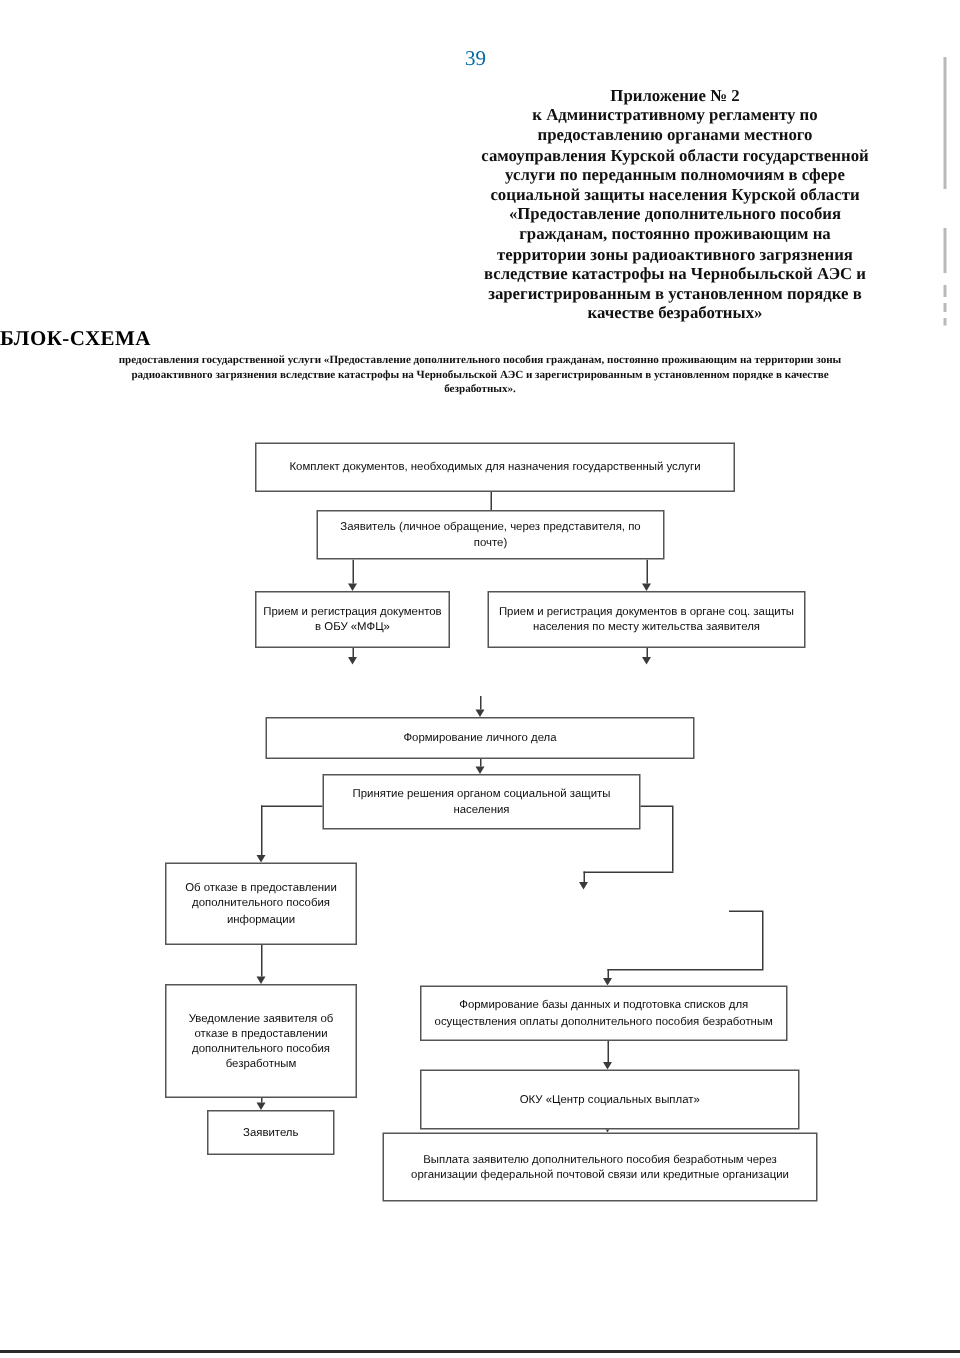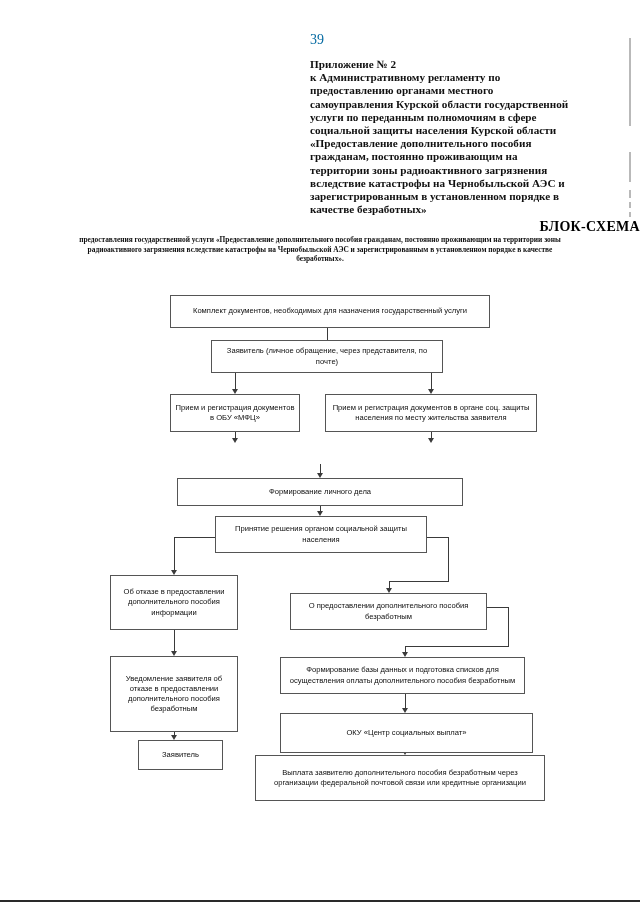--- a/index.html
+++ b/index.html
@@ -40,33 +40,34 @@
   .header-block {
     position: absolute;
     left: 310px;
     top: 58px;
     width: 280px;
     font-family: "Liberation Serif", serif;
     font-size: 11.2px;
     line-height: 13.2px;
     font-weight: bold;
     color: #111111;
+    text-align: center;
   }
   .header-block .hline {
     display: block;
     white-space: nowrap;
   }
 
   
   .doc-title {
     position: absolute;
     left: 0;
     top: 219px;
     width: 640px;
-    text-align: right;
+    text-align: left;
     font-family: "Liberation Serif", serif;
     font-size: 14px;
     font-weight: bold;
     letter-spacing: 0.3px;
     color: #000000;
   }
   .doc-subtitle {
     position: absolute;
     left: 70px;
     top: 235px;
@@ -230,23 +231,20 @@
     </div>
 
     <div class="node" style="left:215px; top:516px; width:212px; height:37px;">
       <span>Принятие решения органом социальной защиты населения</span>
     </div>
 
     <div class="node" style="left:110px; top:575px; width:128px; height:55px;">
       <span>Об отказе в предоставлении дополнительного  пособия информации</span>
     </div>
 
-    <div class="node" style="left:290px; top:593px; width:197px; height:37px;">
-      <span>О предоставлении дополнительного пособия безработным</span>
-    </div>
 
     <div class="node" style="left:110px; top:656px; width:128px; height:76px;">
       <span>Уведомление заявителя об отказе в предоставлении дополнительного  пособия безработным</span>
     </div>
 
     <div class="node" style="left:280px; top:657px; width:245px; height:37px;">
       <span>Формирование базы данных и подготовка списков для осуществления оплаты дополнительного пособия безработным</span>
     </div>
 
     <div class="node" style="left:138px; top:740px; width:85px; height:30px;">

